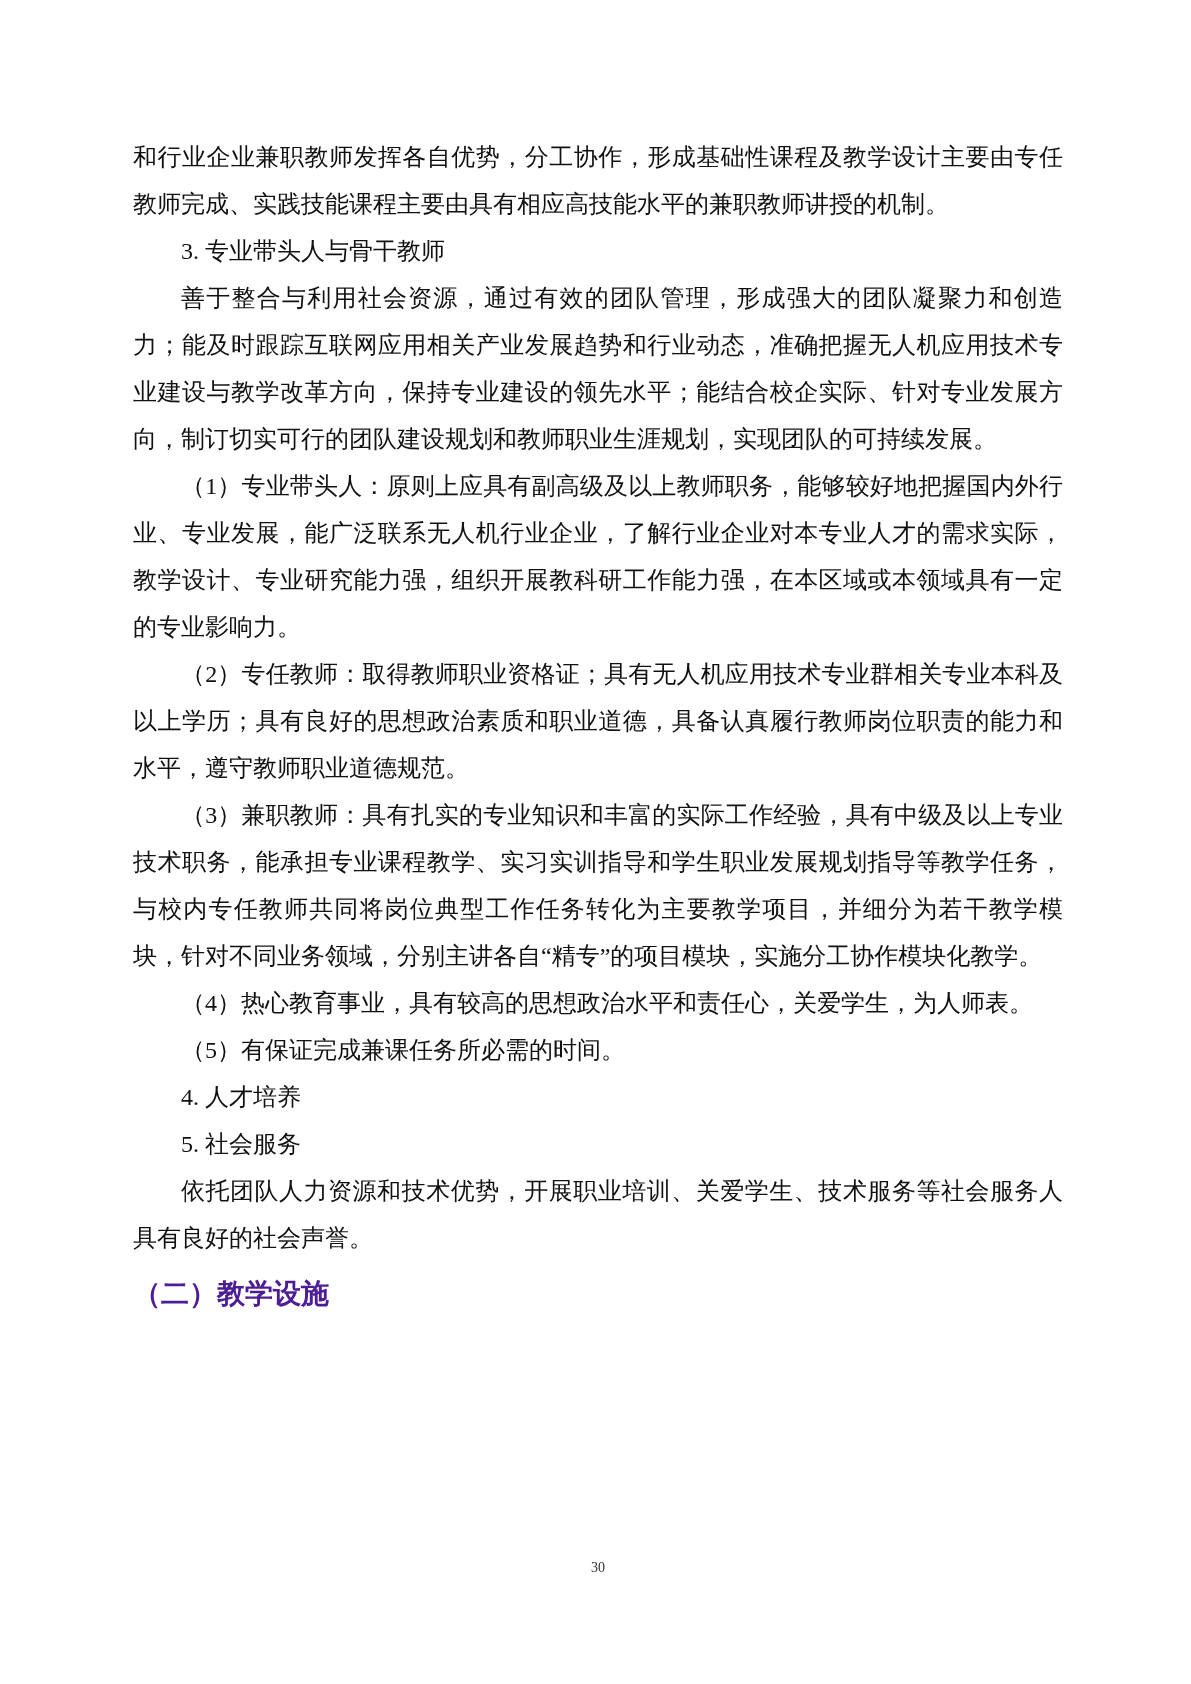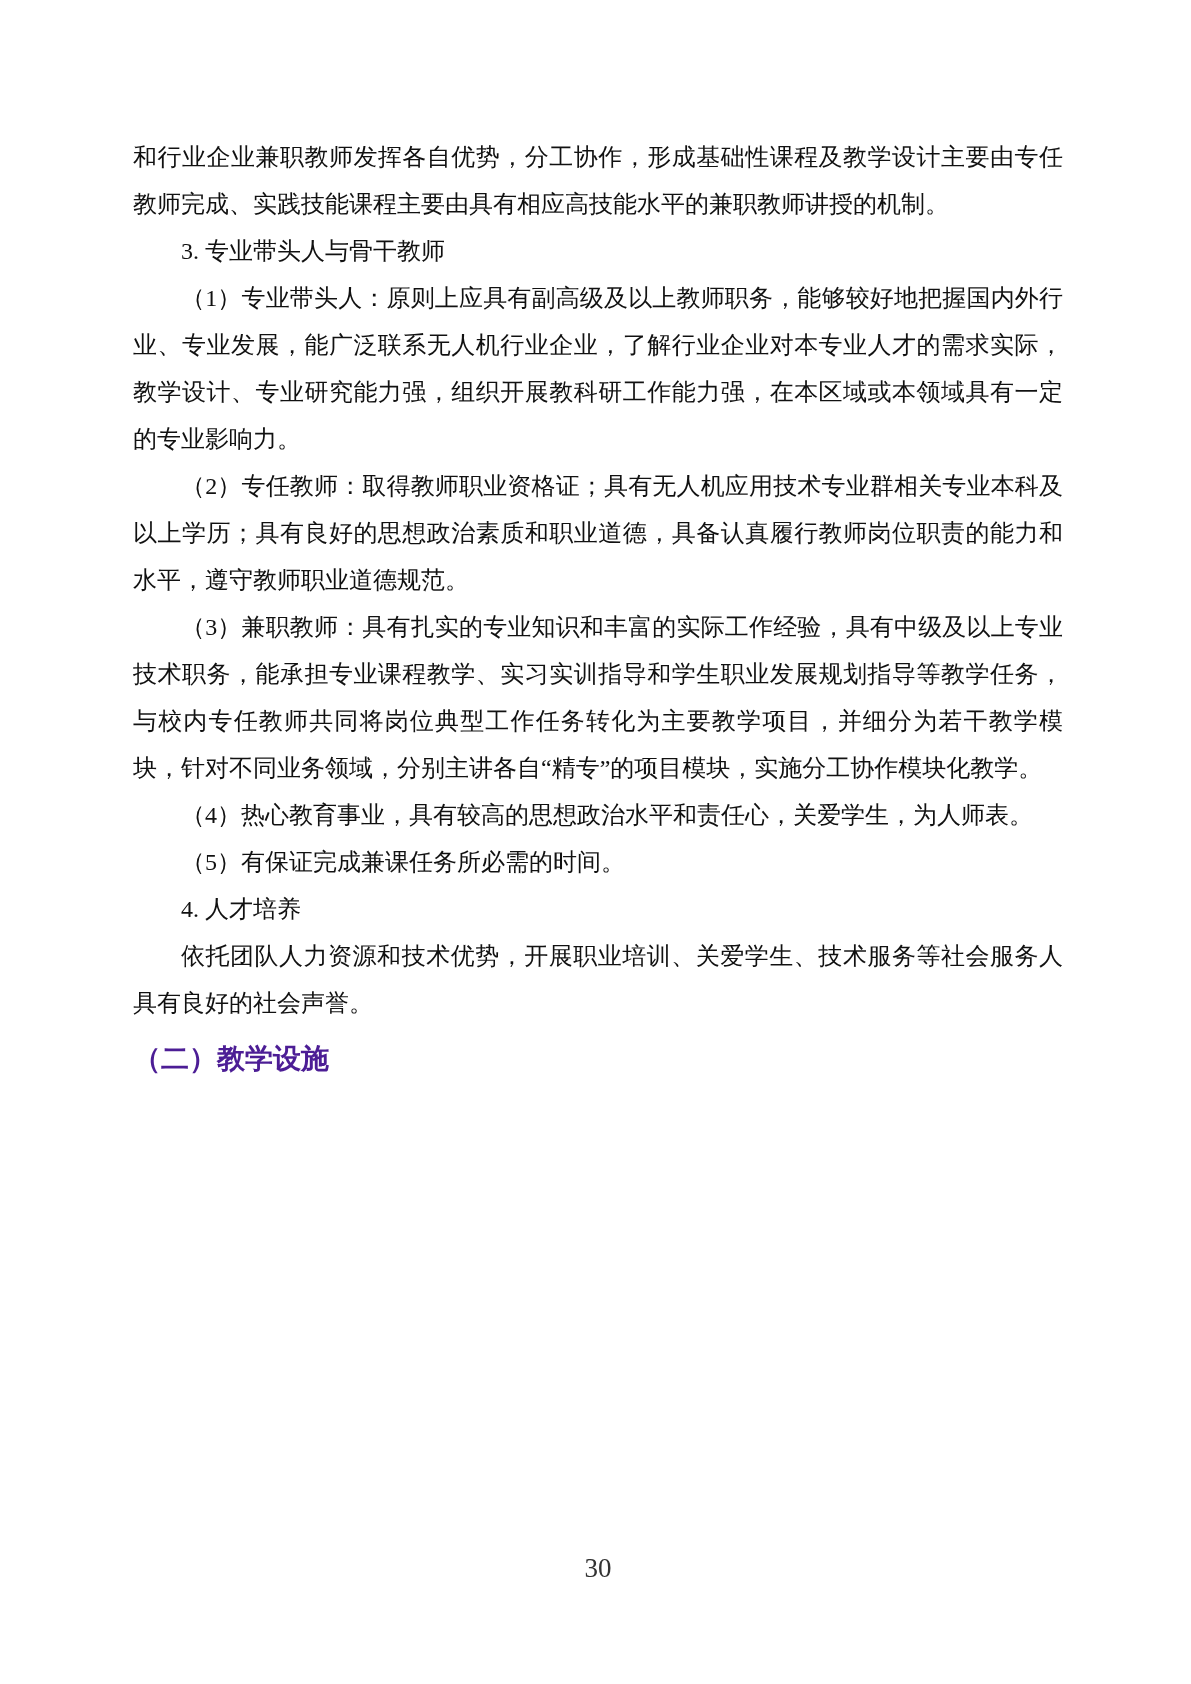--- a/index.html
+++ b/index.html
@@ -43,35 +43,37 @@
     text-align: left;
     text-indent: 0;
     color: #4c1d95;
   }
   .page-footer {
     position: absolute;
     left: 133px;
     top: 1556px;
     width: 930px;
     text-align: center;
-    font-size: 27px;
+    font-size: 14px;
     line-height: 24px;
     color: #333333;
   }
 </style>
 </head>
 <body>
 
 <div class="page">
   <div class="content">
     <p class="flush">和行业企业兼职教师发挥各自优势，分工协作，形成基础性课程及教学设计主要由专任教师完成、实践技能课程主要由具有相应高技能水平的兼职教师讲授的机制。</p>
     <p>3. 专业带头人与骨干教师</p>
+    <p>善于整合与利用社会资源，通过有效的团队管理，形成强大的团队凝聚力和创造力；能及时跟踪互联网应用相关产业发展趋势和行业动态，准确把握无人机应用技术专业建设与教学改革方向，保持专业建设的领先水平；能结合校企实际、针对专业发展方向，制订切实可行的团队建设规划和教师职业生涯规划，实现团队的可持续发展。</p>
     <p>（1）专业带头人：原则上应具有副高级及以上教师职务，能够较好地把握国内外行业、专业发展，能广泛联系无人机行业企业，了解行业企业对本专业人才的需求实际，教学设计、专业研究能力强，组织开展教科研工作能力强，在本区域或本领域具有一定的专业影响力。</p>
     <p>（2）专任教师：取得教师职业资格证；具有无人机应用技术专业群相关专业本科及以上学历；具有良好的思想政治素质和职业道德，具备认真履行教师岗位职责的能力和水平，遵守教师职业道德规范。</p>
     <p>（3）兼职教师：具有扎实的专业知识和丰富的实际工作经验，具有中级及以上专业技术职务，能承担专业课程教学、实习实训指导和学生职业发展规划指导等教学任务，与校内专任教师共同将岗位典型工作任务转化为主要教学项目，并细分为若干教学模块，针对不同业务领域，分别主讲各自“精专”的项目模块，实施分工协作模块化教学。</p>
     <p>（4）热心教育事业，具有较高的思想政治水平和责任心，关爱学生，为人师表。</p>
     <p>（5）有保证完成兼课任务所必需的时间。</p>
     <p>4. 人才培养</p>
+    <p>5. 社会服务</p>
     <p>依托团队人力资源和技术优势，开展职业培训、关爱学生、技术服务等社会服务人具有良好的社会声誉。</p>
     <h2 class="section-heading">（二）教学设施</h2>
   </div>
   <div class="page-footer">30</div>
 </div>
 
 </body></html>

